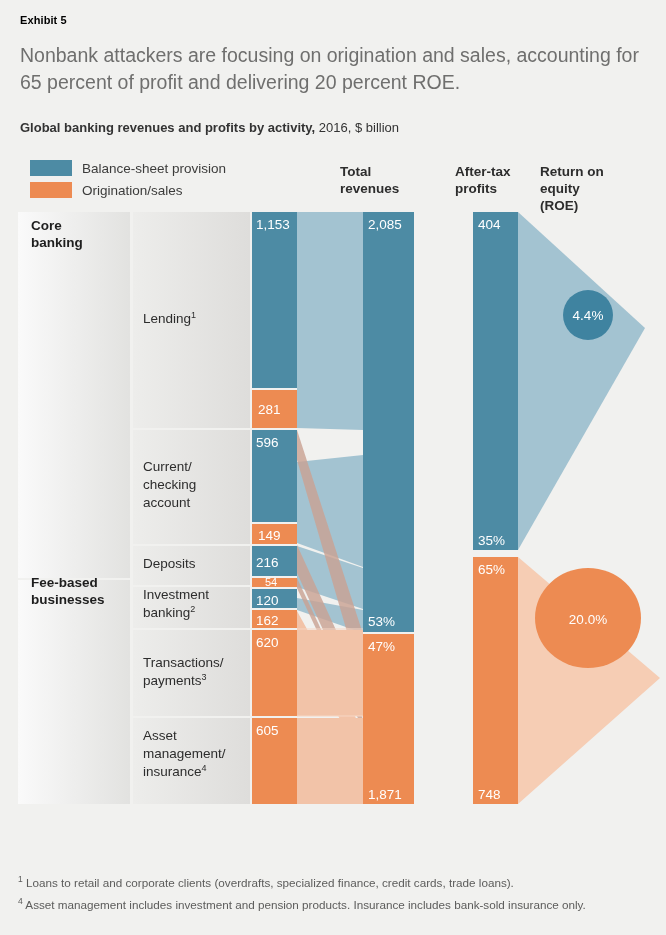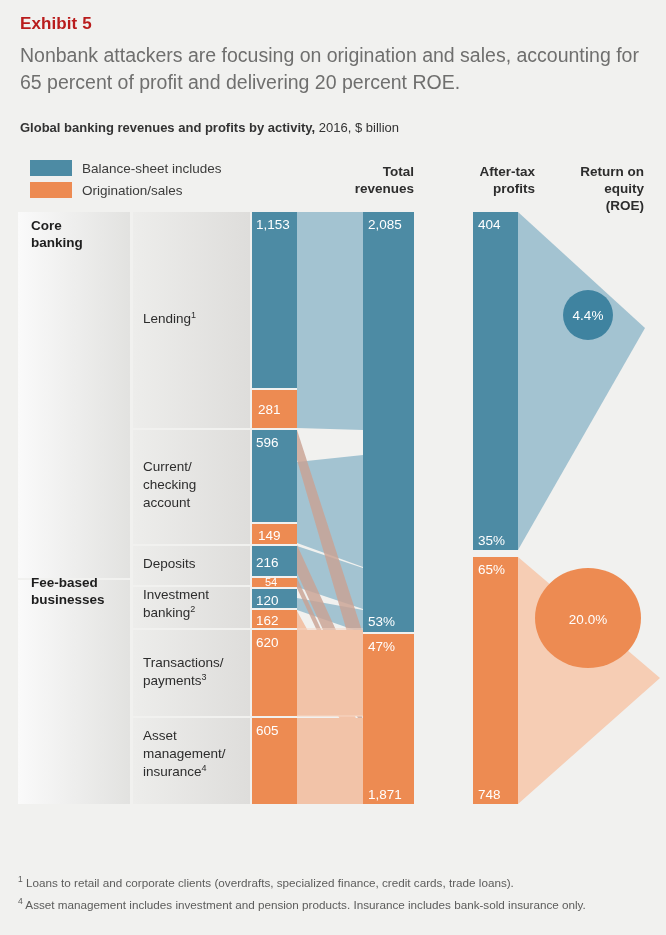--- a/index.html
+++ b/index.html
@@ -6,21 +6,21 @@
   body{
     width:666px;height:935px;
     background:#f1f1ef;
     font-family:"Liberation Sans","DejaVu Sans",sans-serif;
     color:#3c3c3b;
     overflow:hidden;
     position:relative;
   }
   .exhibit-label{
     position:absolute;left:20px;top:14px;
-    font-size:17px;font-weight:bold;color:#b91c1c;
+    font-size:11px;font-weight:bold;color:#000000;
     letter-spacing:.1px;
   }
   .headline{
     position:absolute;left:20px;top:42px;width:630px;
     font-size:19.5px;line-height:27px;color:#6f6f6e;font-weight:normal;
   }
   .subhead{
     position:absolute;left:20px;top:120px;width:630px;
     font-size:13px;color:#333;
   }
@@ -30,21 +30,21 @@
   
   .legend{position:absolute;left:30px;top:158px;}
   .legend-row{display:flex;align-items:center;height:20px;margin-bottom:2px;}
   .swatch{width:42px;height:16px;margin-right:10px;flex:0 0 auto;}
   .sw-teal{background:#4d8ba4;}
   .sw-orange{background:#ed8b52;}
   .legend-label{font-size:13.5px;color:#3c3c3b;}
 
   
   .colhead{
-    position:absolute;text-align:right;font-weight:bold;
+    position:absolute;text-align:left;font-weight:bold;
     font-size:13.5px;line-height:17px;color:#2d2d2d;
   }
   #head-total{left:340px;top:163px;width:74px;}
   #head-profits{left:455px;top:163px;width:80px;}
   #head-roe{left:540px;top:163px;width:104px;}
 
   
   .chart{position:absolute;left:0;top:205px;width:666px;height:605px;}
   .chart svg{display:block;}
 
@@ -86,21 +86,21 @@
 
 <div class="headline">Nonbank attackers are focusing on origination and sales, accounting for 65 percent of profit and delivering 20 percent ROE.</div>
 
 <div class="subhead">
   <b>Global banking revenues and profits by activity,</b><span class="norm"> 2016, $ billion</span>
 </div>
 
 <div class="legend">
   <div class="legend-row">
     <span class="swatch sw-teal"></span>
-    <span class="legend-label">Balance-sheet includes</span>
+    <span class="legend-label">Balance-sheet provision</span>
   </div>
   <div class="legend-row">
     <span class="swatch sw-orange"></span>
     <span class="legend-label">Origination/sales</span>
   </div>
 </div>
 
 <div class="colhead" id="head-total">Total<br>revenues</div>
 <div class="colhead" id="head-profits">After-tax<br>profits</div>
 <div class="colhead" id="head-roe">Return on<br>equity<br>(ROE)</div>

